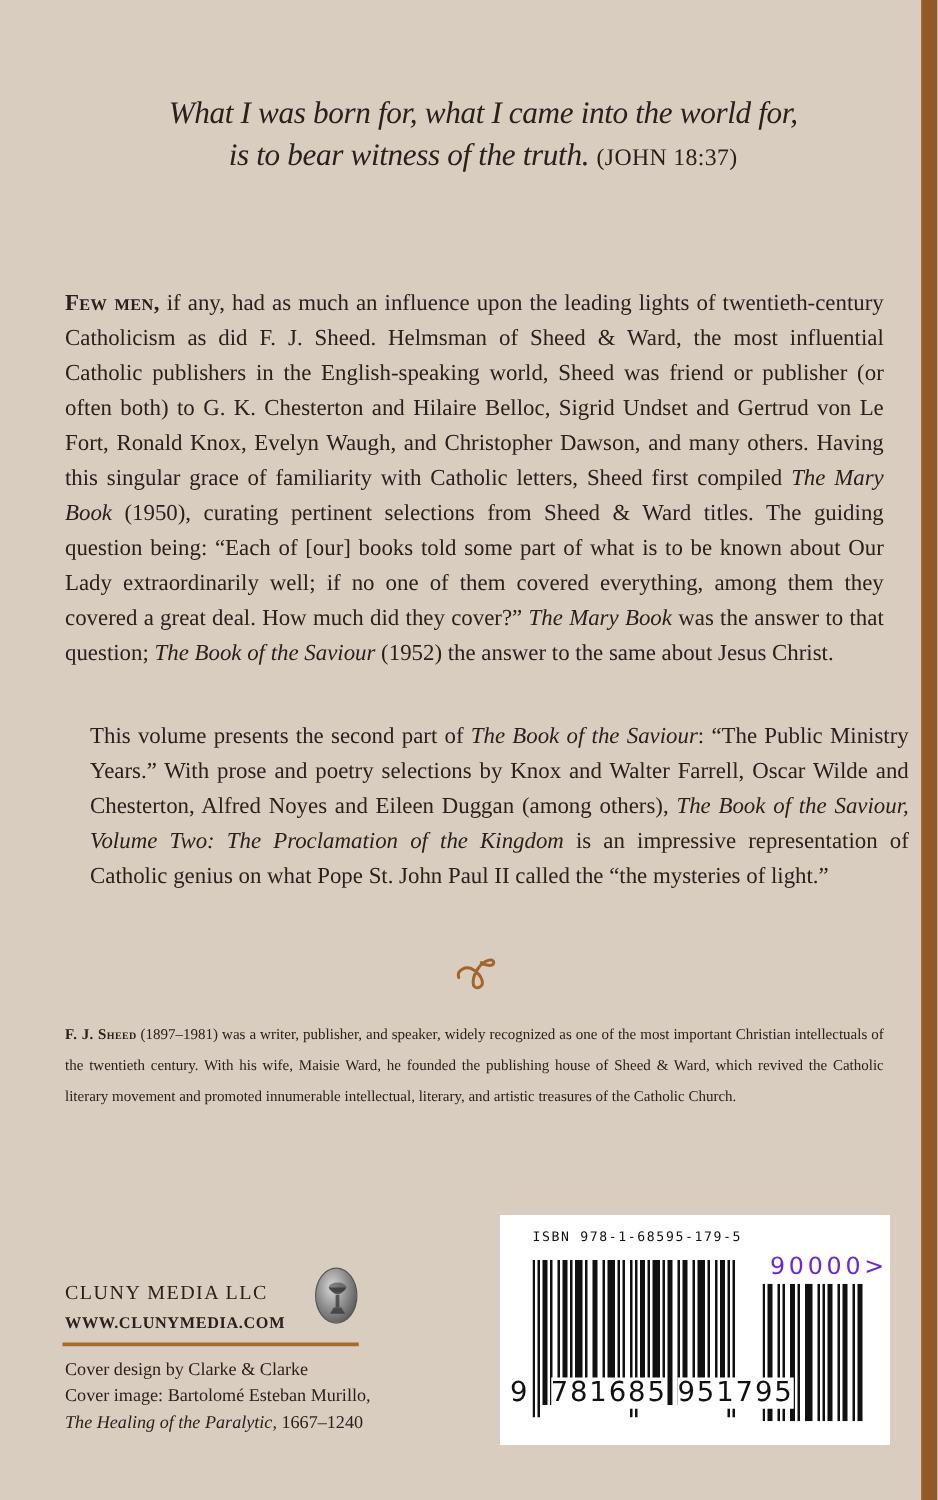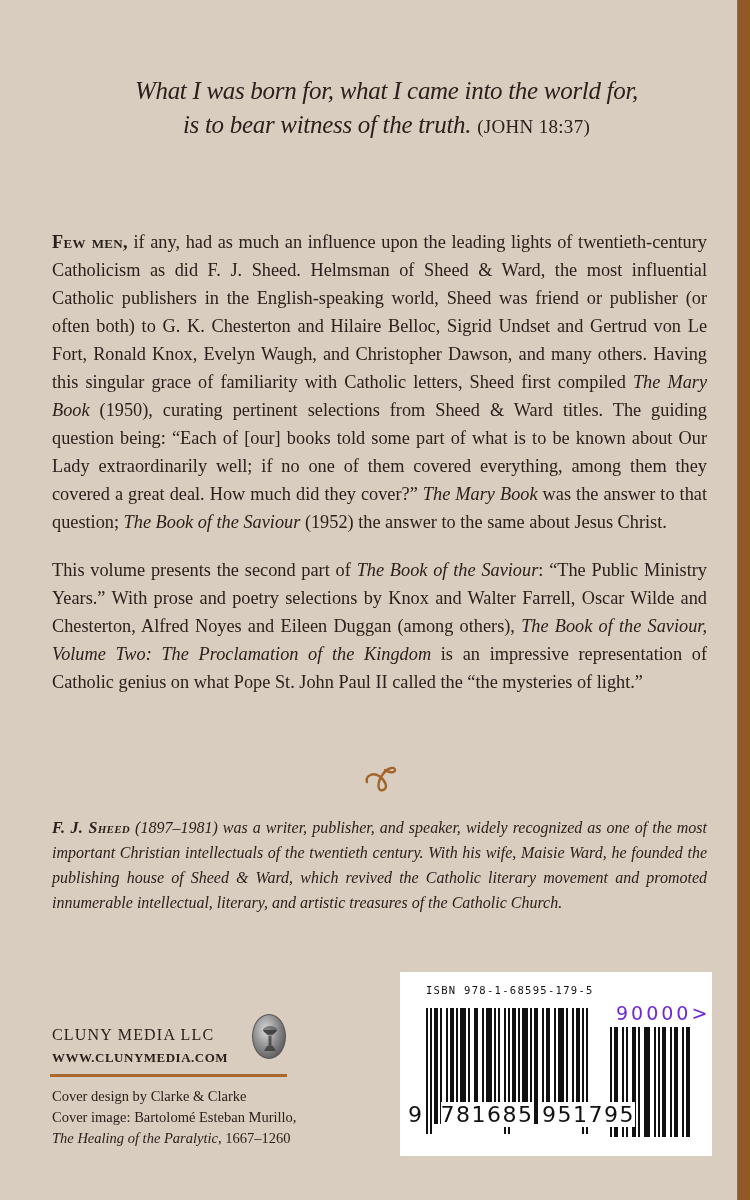--- a/index.html
+++ b/index.html
@@ -23,29 +23,29 @@
     .epigraph .ref {
       font-style: normal; font-size: 19px; letter-spacing: 0.3px;
     }
     .para {
       position: absolute; left: 52px; width: 655px;
       font-size: 18.3px; line-height: 28px; text-align: justify;
     }
     .para i { font-style: italic; }
     .sc { font-variant: small-caps; font-weight: bold; letter-spacing: 0.3px; }
     #p1 { top: 228px; }
-    #p2 { top: 556px; }
+    #p2 { top: 574px; margin-left: 20px; }
     .fleuron {
       position: absolute; top: 760px; left: 355px; width: 50px;
       text-align: center; font-size: 34px; color: #a2652b;
       font-style: italic;
     }
     .bio {
       position: absolute; top: 815px; left: 52px; width: 655px;
-      font-size: 16px; line-height: 25px; text-align: justify; font-style: italic;
+      font-size: 12px; line-height: 25px; text-align: justify;
     }
     .publisher-block { position: absolute; left: 52px; top: 1023px; width: 235px; }
     .pub-name {
       font-size: 16px; letter-spacing: 1.2px; font-weight: normal;
       line-height: 24px;
     }
     .pub-url {
       font-size: 13px; letter-spacing: 0.5px; font-weight: bold;
       line-height: 22px;
     }
@@ -127,21 +127,21 @@
     <rect x="15.5" y="21" width="3" height="10" fill="#2f2f2f" opacity="0.7"></rect>
     <path d="M11 36 L23 36 L20 31 L14 31 Z" fill="#2f2f2f" opacity="0.7"></path>
   </svg>
 </div>
 
 <div class="rule"></div>
 
 <div class="credits">
   <div>Cover design by Clarke &amp; Clarke</div>
   <div>Cover image: Bartolomé Esteban Murillo,</div>
-  <div><i>The Healing of the Paralytic</i><span>, 1667–1260</span></div>
+  <div><i>The Healing of the Paralytic</i><span>, 1667–1240</span></div>
 </div>
 
 <div class="barcode-box">
   <div class="isbn-label">ISBN 978-1-68595-179-5</div>
   <div class="price-code">90000&gt;</div>
   <svg class="bars-main" width="170" height="126" viewBox="0 0 170 126">
     <g fill="#111">
       <rect x="0" y="0" width="2" height="126"></rect>
         <rect x="4" y="0" width="2" height="126"></rect>
       <rect x="8" y="0" width="4" height="116"></rect>

